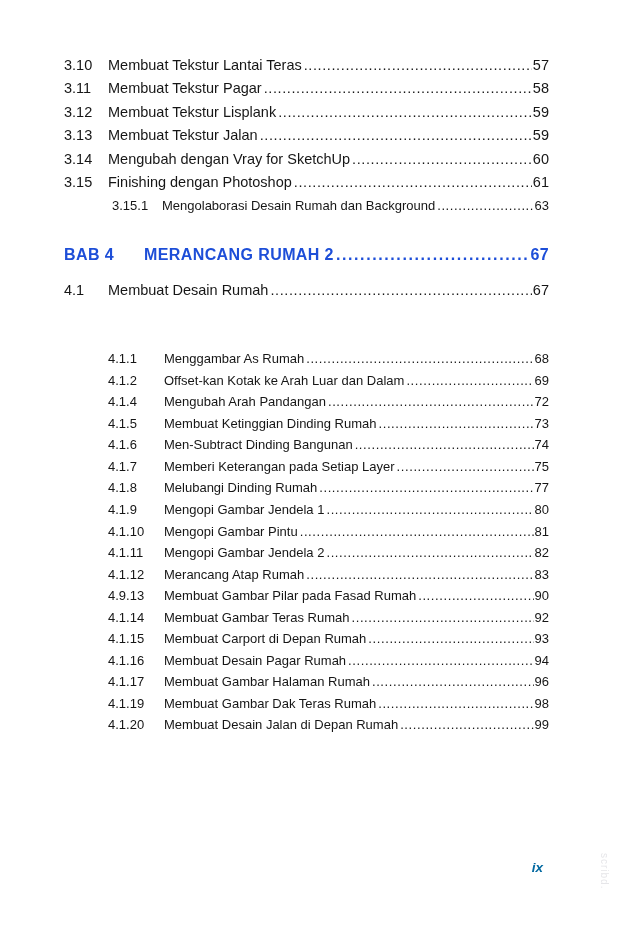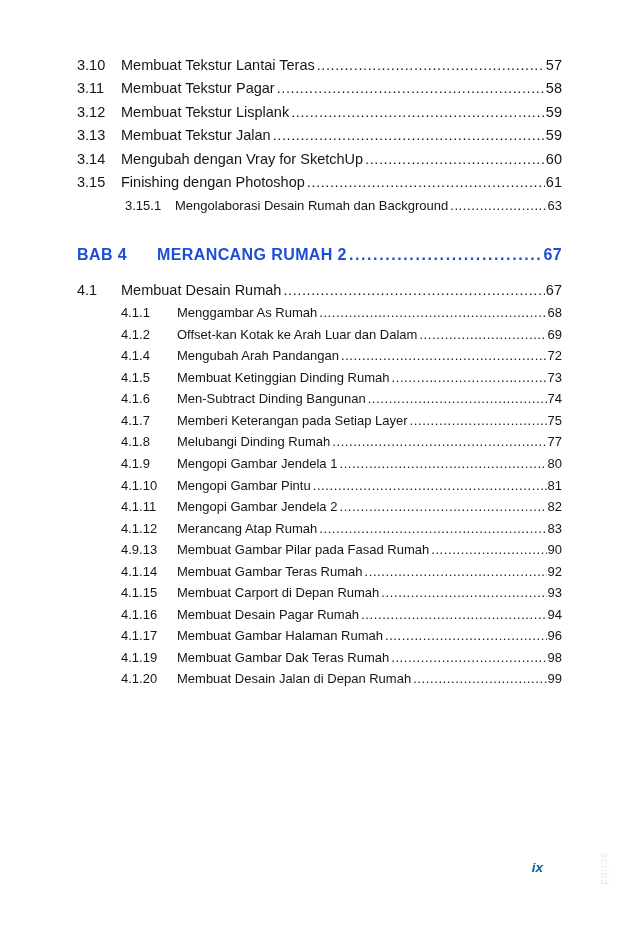--- a/index.html
+++ b/index.html
@@ -8,21 +8,21 @@
     background:#ffffff;
     font-family:"Liberation Sans", sans-serif;
     color:#161616;
     position:relative;
     overflow:hidden;
   }
   .page { position:absolute; inset:0; background:#fff; }
 
   .toc {
     position:absolute;
-    left:77px; top:54px;
+    left:64px; top:54px;
     width:485px;
   }
 
   .row {
     display:flex;
     align-items:baseline;
     font-size:14.5px;
     line-height:23.4px;
     height:23.4px;
     white-space:nowrap;
@@ -63,21 +63,21 @@
 
   
   .row.chapter + .row { margin-top:9px; }
 
   
   .row.sub2 {
     margin-left:44px;
     font-size:13px;
     line-height:21.55px; height:21.55px;
   }
-  .row.sub2 .num { flex-basis:56px; }
+  .row.sub2 .num { flex-basis:56px;margin-top:46px; }
 
   .folio {
     position:absolute;
     top:860px;
     right:74px;
     font-size:13.5px;
     font-weight:bold;
     font-style:italic;
     color:#0369a1;
   }

